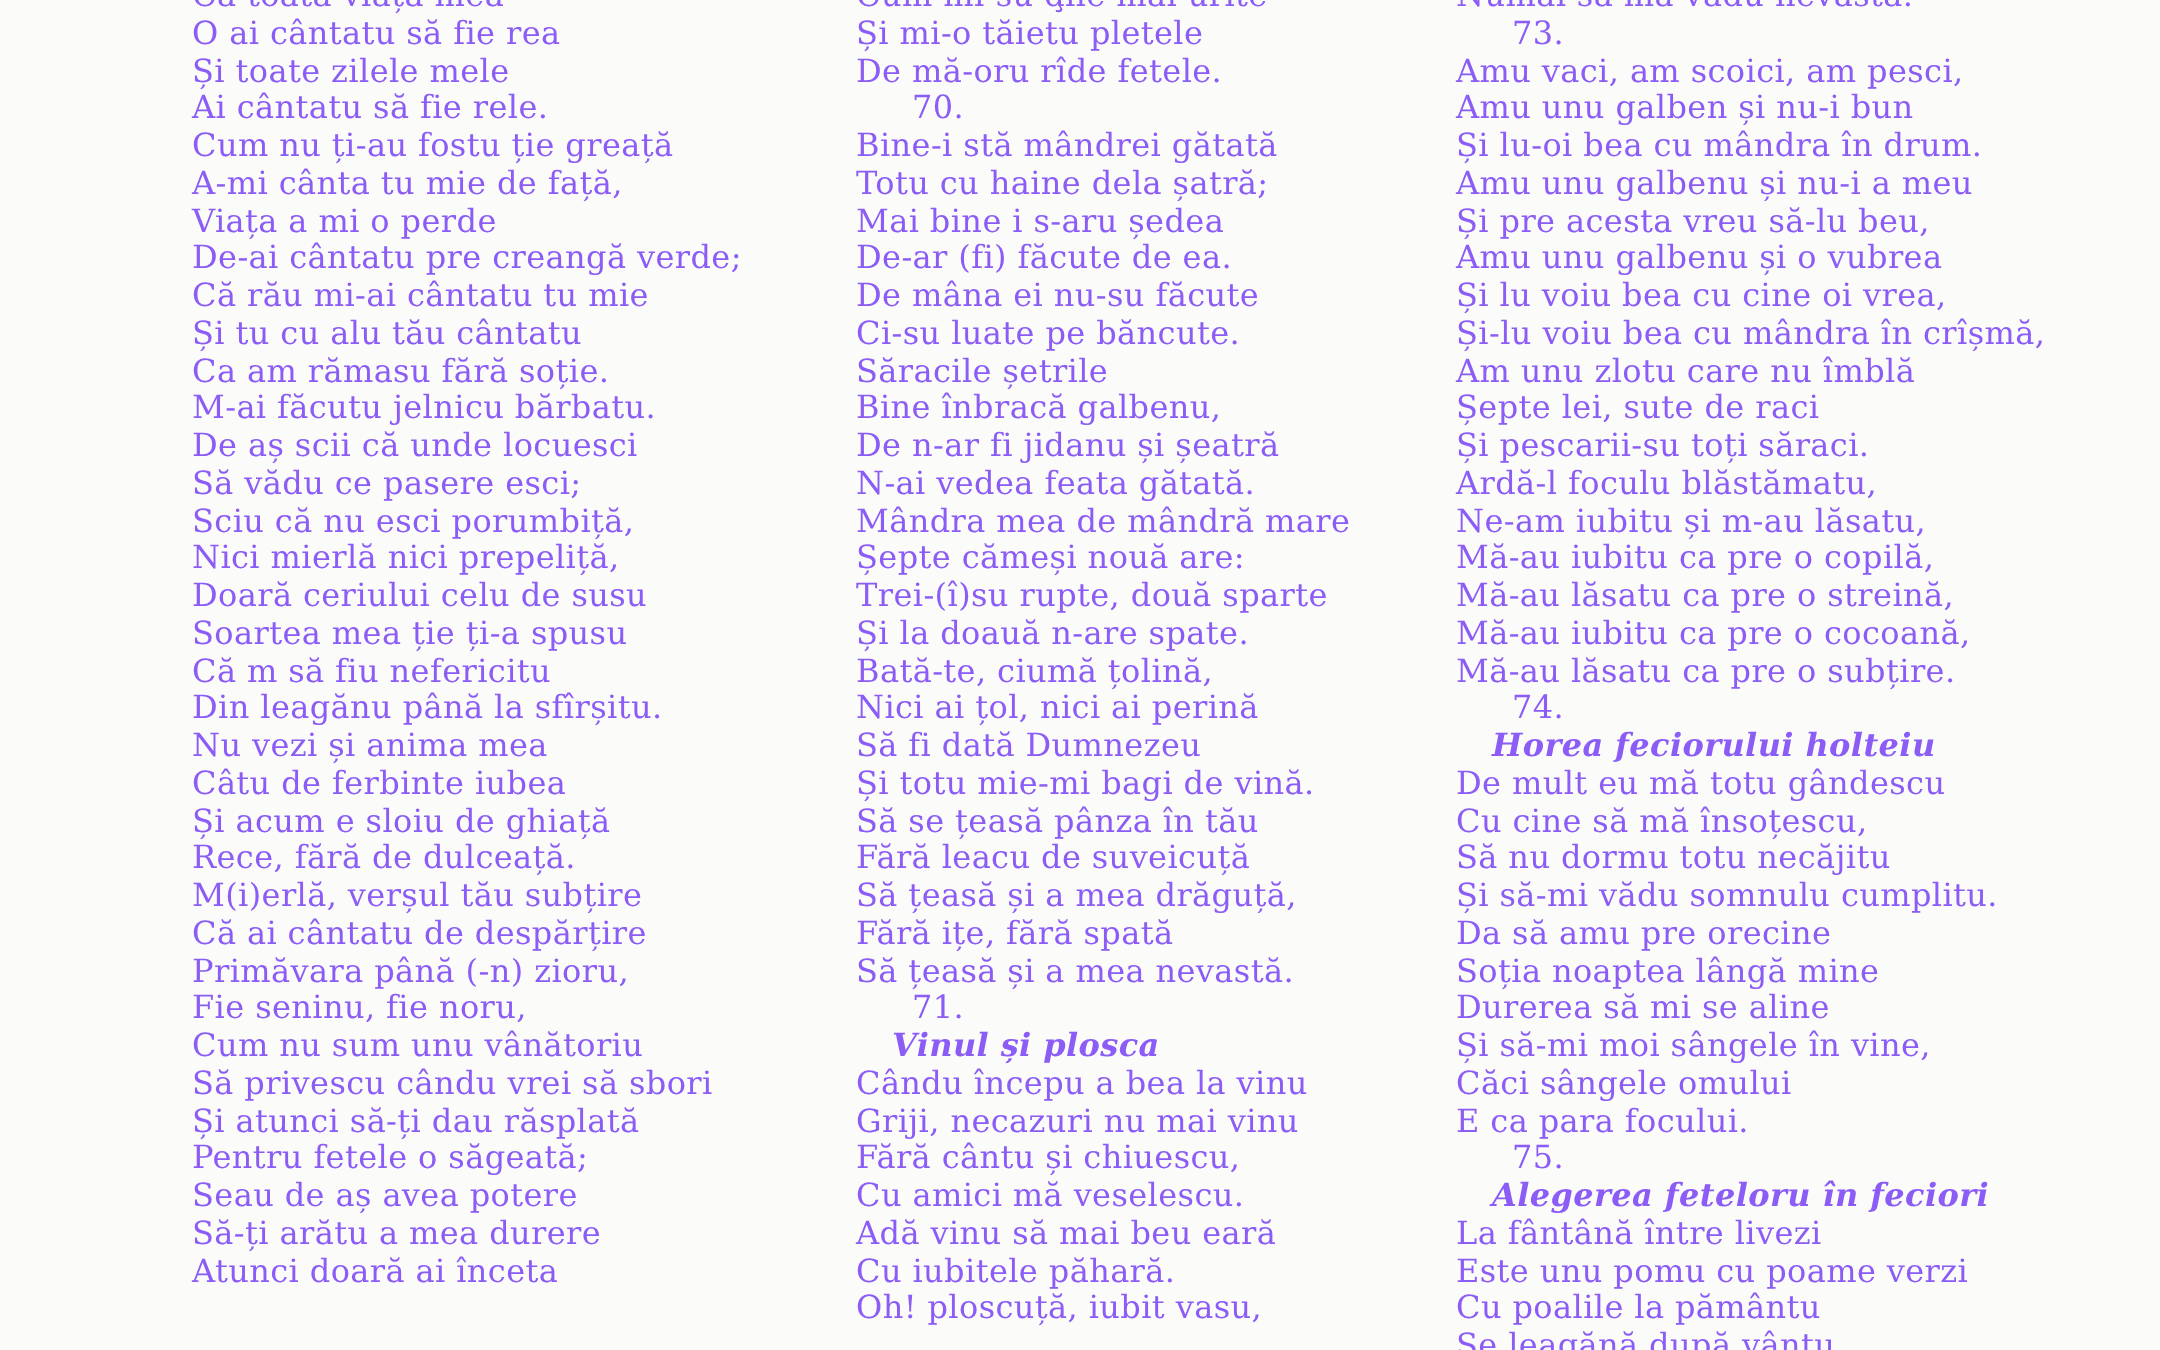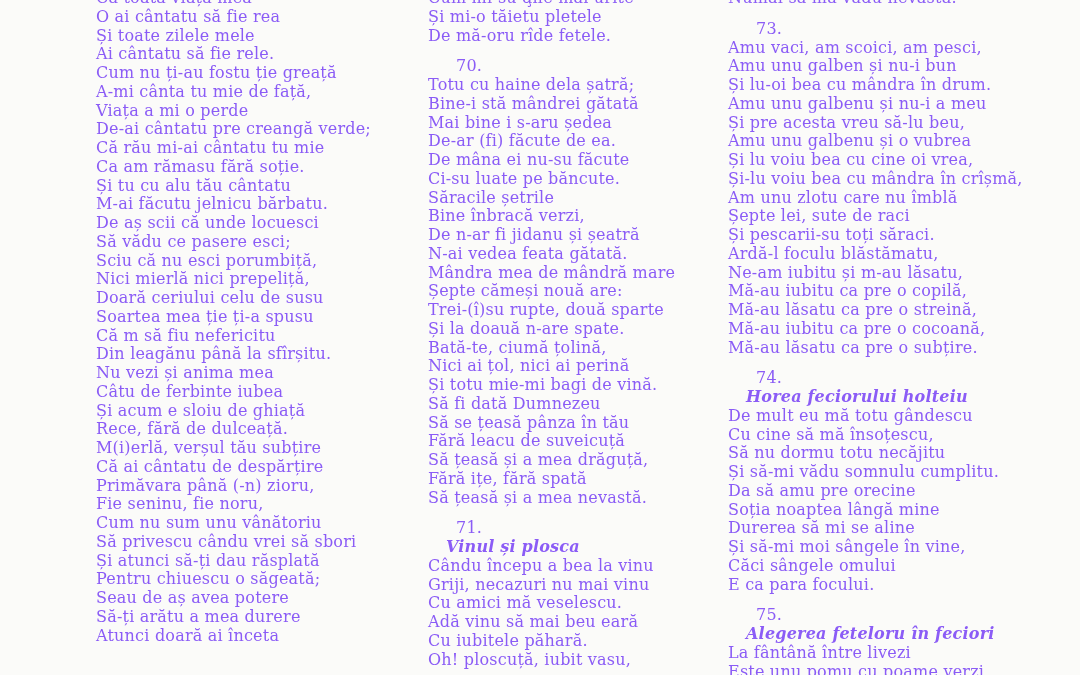--- a/index.html
+++ b/index.html
@@ -23,97 +23,98 @@
     top: -11px;
     white-space: nowrap;
   }
   #col-left   { left: 96px;  width: 310px; }
   #col-middle { left: 428px; width: 295px; }
   #col-right  { left: 728px; width: 340px; }
   .line {
     height: 18.75px;
     line-height: 18.75px;
   }
-  .number { padding-left: 28px; margin-top: 12px; }
+  .number { padding-left: 28px; }
   .title  { padding-left: 18px; font-style: italic; font-weight: bold; }
   .verse, .partial { padding-left: 0; }
 </style>
 </head>
 <body>
 
 <div id="page">
   <div id="col-left" class="col">
       <div class="line verse">Că toată viața mea</div>
       <div class="line verse">O ai cântatu să fie rea</div>
       <div class="line verse">Și toate zilele mele</div>
       <div class="line verse">Ai cântatu să fie rele.</div>
       <div class="line verse">Cum nu ți-au fostu ție greață</div>
       <div class="line verse">A-mi cânta tu mie de față,</div>
       <div class="line verse">Viața a mi o perde</div>
       <div class="line verse">De-ai cântatu pre creangă verde;</div>
       <div class="line verse">Că rău mi-ai cântatu tu mie</div>
+      <div class="line verse">Și tu cu alu tău cântatu</div>
       <div class="line verse">Ca am rămasu fără soție.</div>
-      <div class="line verse">Și tu cu alu tău cântatu</div>
       <div class="line verse">M-ai făcutu jelnicu bărbatu.</div>
       <div class="line verse">De aș scii că unde locuesci</div>
       <div class="line verse">Să vădu ce pasere esci;</div>
       <div class="line verse">Sciu că nu esci porumbiță,</div>
       <div class="line verse">Nici mierlă nici prepeliță,</div>
       <div class="line verse">Doară ceriului celu de susu</div>
       <div class="line verse">Soartea mea ție ți-a spusu</div>
       <div class="line verse">Că m să fiu nefericitu</div>
       <div class="line verse">Din leagănu până la sfîrșitu.</div>
       <div class="line verse">Nu vezi și anima mea</div>
       <div class="line verse">Câtu de ferbinte iubea</div>
       <div class="line verse">Și acum e sloiu de ghiață</div>
       <div class="line verse">Rece, fără de dulceață.</div>
       <div class="line verse">M(i)erlă, verșul tău subțire</div>
       <div class="line verse">Că ai cântatu de despărțire</div>
       <div class="line verse">Primăvara până (-n) zioru,</div>
       <div class="line verse">Fie seninu, fie noru,</div>
       <div class="line verse">Cum nu sum unu vânătoriu</div>
       <div class="line verse">Să privescu cându vrei să sbori</div>
       <div class="line verse">Și atunci să-ți dau răsplată</div>
-      <div class="line verse">Pentru chiuescu o săgeată;</div>
+      <div class="line verse">Pentru fetele o săgeată;</div>
       <div class="line verse">Seau de aș avea potere</div>
       <div class="line verse">Să-ți arătu a mea durere</div>
       <div class="line verse">Atunci doară ai înceta</div>
     </div>
   <div id="col-middle" class="col">
       <div class="line verse">Cum mi-su ḑile mai urîte</div>
       <div class="line verse">Și mi-o tăietu pletele</div>
       <div class="line verse">De mă-oru rîde fetele.</div>
       <div class="line number">70.</div>
+      <div class="line verse">Bine-i stă mândrei gătată</div>
       <div class="line verse">Totu cu haine dela șatră;</div>
-      <div class="line verse">Bine-i stă mândrei gătată</div>
       <div class="line verse">Mai bine i s-aru ședea</div>
       <div class="line verse">De-ar (fi) făcute de ea.</div>
       <div class="line verse">De mâna ei nu-su făcute</div>
       <div class="line verse">Ci-su luate pe băncute.</div>
       <div class="line verse">Săracile șetrile</div>
-      <div class="line verse">Bine înbracă verzi,</div>
+      <div class="line verse">Bine înbracă galbenu,</div>
       <div class="line verse">De n-ar fi jidanu și șeatră</div>
       <div class="line verse">N-ai vedea feata gătată.</div>
       <div class="line verse">Mândra mea de mândră mare</div>
       <div class="line verse">Șepte cămeși nouă are:</div>
       <div class="line verse">Trei-(î)su rupte, două sparte</div>
       <div class="line verse">Și la doauă n-are spate.</div>
       <div class="line verse">Bată-te, ciumă țolină,</div>
       <div class="line verse">Nici ai țol, nici ai perină</div>
+      <div class="line verse">Să fi dată Dumnezeu</div>
       <div class="line verse">Și totu mie-mi bagi de vină.</div>
-      <div class="line verse">Să fi dată Dumnezeu</div>
       <div class="line verse">Să se țeasă pânza în tău</div>
       <div class="line verse">Fără leacu de suveicuță</div>
       <div class="line verse">Să țeasă și a mea drăguță,</div>
       <div class="line verse">Fără ițe, fără spată</div>
       <div class="line verse">Să țeasă și a mea nevastă.</div>
       <div class="line number">71.</div>
       <div class="line title">Vinul și plosca</div>
       <div class="line verse">Cându începu a bea la vinu</div>
       <div class="line verse">Griji, necazuri nu mai vinu</div>
+      <div class="line verse">Fără cântu și chiuescu,</div>
       <div class="line verse">Cu amici mă veselescu.</div>
       <div class="line verse">Adă vinu să mai beu eară</div>
       <div class="line verse">Cu iubitele păhară.</div>
       <div class="line verse">Oh! ploscuță, iubit vasu,</div>
     </div>
   <div id="col-right" class="col">
       <div class="line verse">Numai să mă vădu nevastă.</div>
       <div class="line number">73.</div>
       <div class="line verse">Amu vaci, am scoici, am pesci,</div>
       <div class="line verse">Amu unu galben și nu-i bun</div>

